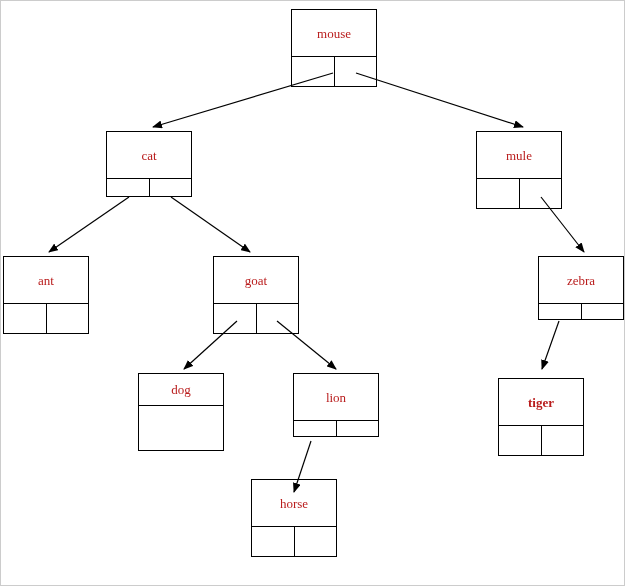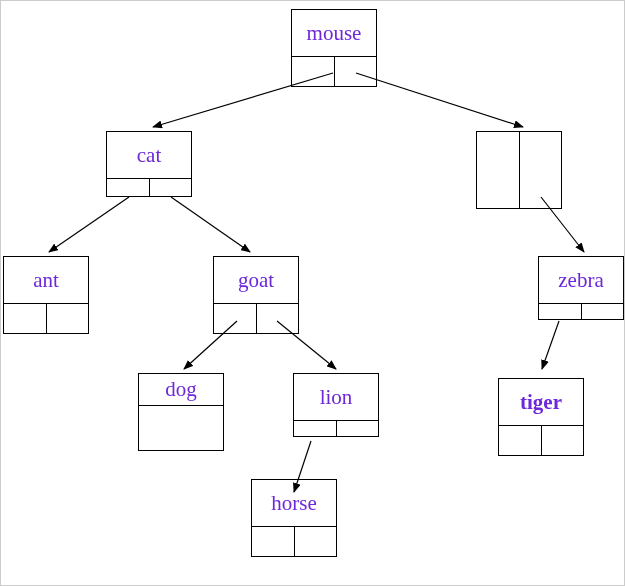--- a/index.html
+++ b/index.html
@@ -35,22 +35,22 @@
     display: flex;
     flex-direction: column;
   }
   .node-label {
     height: 47px;
     box-sizing: border-box;
     border-bottom: 1px solid #000000;
     display: flex;
     align-items: center;
     justify-content: center;
-    font-size: 21px;
-    color: #6d28d9;
+    font-size: 13px;
+    color: #b91c1c;
     line-height: 1;
     white-space: nowrap;
     text-align: right;
   }
   .node-pointers {
     flex: 1;
     display: flex;
     box-sizing: border-box;
   }
   .ptr-cell {
@@ -94,20 +94,21 @@
         </div>
       </div>
       <div class="node" style="left: 105px; top: 130px; width: 86px; height: 66px;">
         <div class="node-label" style="height: 47px;">cat</div>
         <div class="node-pointers">
           <div class="ptr-cell ptr-left"></div>
           <div class="ptr-cell"></div>
         </div>
       </div>
       <div class="node" style="left: 475px; top: 130px; width: 86px; height: 78px;">
+        <div class="node-label" style="height: 47px;">mule</div>
         <div class="node-pointers">
           <div class="ptr-cell ptr-left"></div>
           <div class="ptr-cell"></div>
         </div>
       </div>
       <div class="node" style="left: 2px; top: 255px; width: 86px; height: 78px;">
         <div class="node-label" style="height: 47px; font-family: Liberation Serif, serif;">ant</div>
         <div class="node-pointers">
           <div class="ptr-cell ptr-left"></div>
           <div class="ptr-cell"></div>

